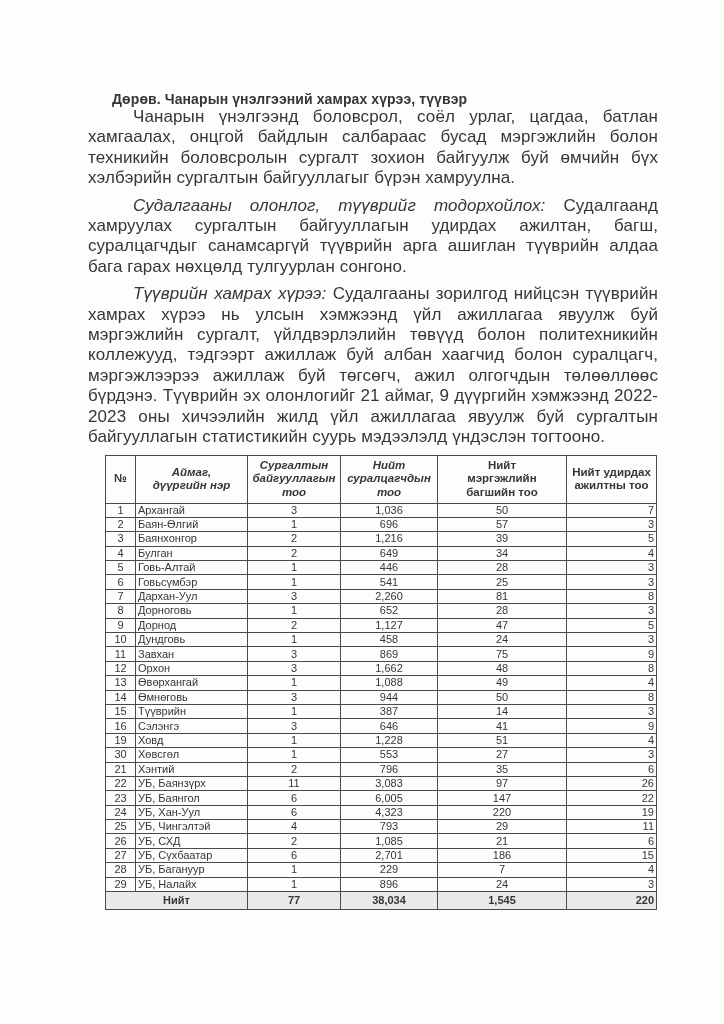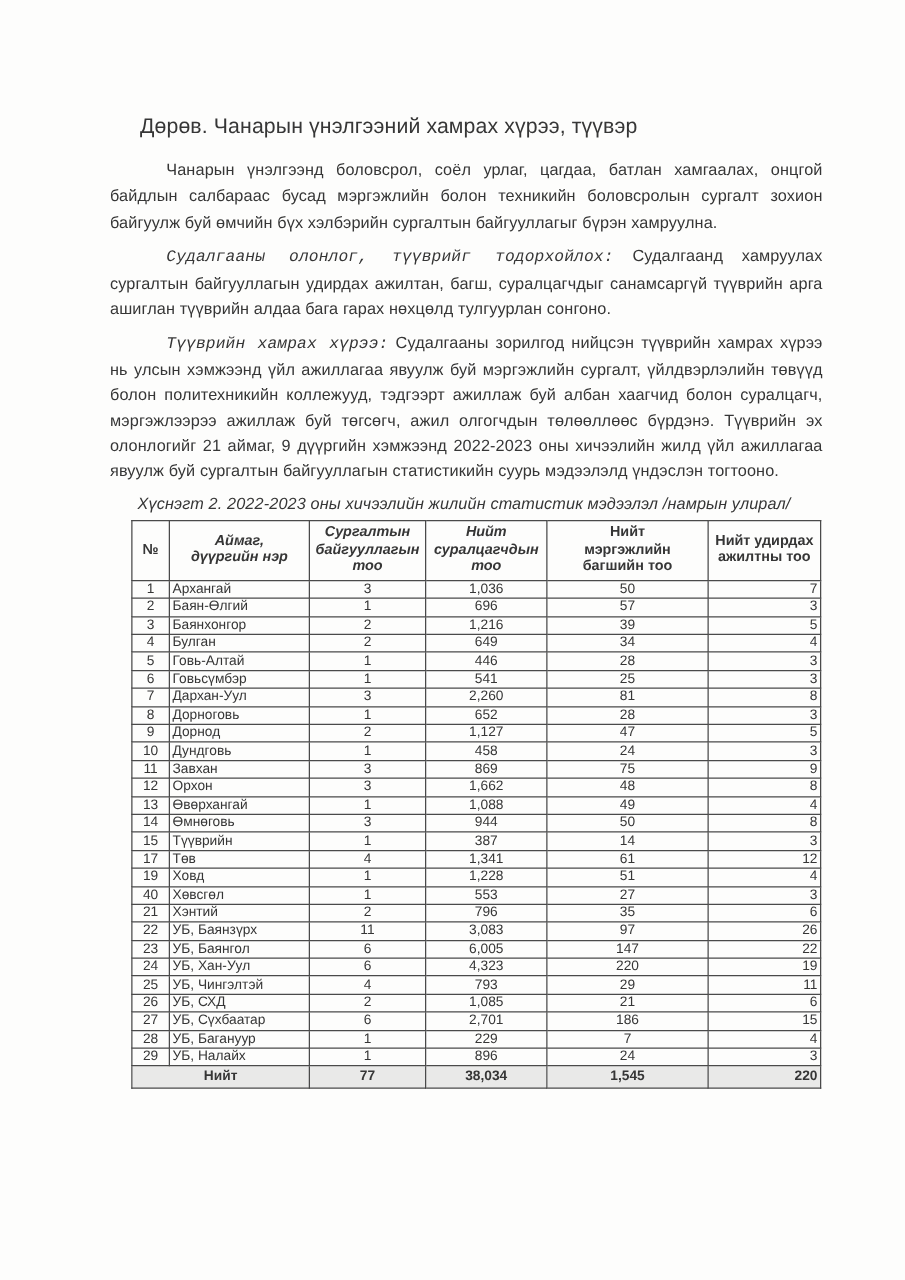--- a/index.html
+++ b/index.html
@@ -9,35 +9,34 @@
     font-family: "Liberation Sans", "DejaVu Sans", sans-serif;
     color: #363636;
     overflow: hidden;
   }
   .doc {
     width: 724px;
     height: 1024px;
     padding: 91px 66px 0 88px;
   }
   .title {
+    font-size: 14px;
+    font-weight: bold;
+    padding-left: 24px;
+    letter-spacing: 0.1px;
+  }
+  p.body-par {
     font-size: 17px;
-    font-weight: normal;
-    padding-left: 24px;
-    margin-bottom: 15px;
-    letter-spacing: 0.1px;
-  }
-  p.body-par {
-    font-size: 13px;
     line-height: 20.4px;
     text-align: justify;
     text-indent: 45px;
     margin-bottom: 7px;
     letter-spacing: 0.1px;
   }
-  p.body-par .lead { font-style: italic; font-family: Liberation Mono, monospace; }
+  p.body-par .lead { font-style: italic; }
   .caption {
     font-style: italic;
     font-size: 13px;
     margin: 3px 0 6px 22px;
     letter-spacing: 0.1px;
   }
   table.stats {
     border-collapse: collapse;
     margin-left: 17px;
     width: 551px;
@@ -83,21 +82,20 @@
 <div class="doc">
 
   <div class="title">Дөрөв. Чанарын үнэлгээний хамрах хүрээ, түүвэр</div>
 
   <p class="body-par"><span class="lead"></span><span>Чанарын үнэлгээнд боловсрол, соёл урлаг, цагдаа, батлан хамгаалах, онцгой байдлын салбараас бусад мэргэжлийн болон техникийн боловсролын сургалт зохион байгуулж буй өмчийн бүх хэлбэрийн сургалтын байгууллагыг бүрэн хамруулна.</span></p>
 
   <p class="body-par"><span class="lead">Судалгааны олонлог, түүврийг тодорхойлох:</span><span> Судалгаанд хамруулах сургалтын байгууллагын удирдах ажилтан, багш, суралцагчдыг санамсаргүй түүврийн арга ашиглан түүврийн алдаа бага гарах нөхцөлд тулгуурлан сонгоно.</span></p>
 
   <p class="body-par"><span class="lead">Түүврийн хамрах хүрээ:</span><span> Судалгааны зорилгод нийцсэн түүврийн хамрах хүрээ нь улсын хэмжээнд үйл ажиллагаа явуулж буй мэргэжлийн сургалт, үйлдвэрлэлийн төвүүд болон политехникийн коллежууд, тэдгээрт ажиллаж буй албан хаагчид болон суралцагч, мэргэжлээрээ ажиллаж буй төгсөгч, ажил олгогчдын төлөөллөөс бүрдэнэ. Түүврийн эх олонлогийг 21 аймаг, 9 дүүргийн хэмжээнд 2022-2023 оны хичээлийн жилд үйл ажиллагаа явуулж буй сургалтын байгууллагын статистикийн суурь мэдээлэлд үндэслэн тогтооно.</span></p>
 
-  <div class="caption">Хүснэгт 2. 2022-2023 оны хичээлийн жилийн статистик мэдээлэл /намрын улирал/</div>
 
   <table class="stats">
     <colgroup>
       <col style="width:30px">
       <col style="width:112px">
       <col style="width:93px">
       <col style="width:97px">
       <col style="width:129px">
       <col style="width:90px">
     </colgroup>
@@ -234,37 +232,37 @@
         </tr>
         <tr>
           <td class="c0">15</td>
           <td class="c1">Түүврийн</td>
           <td class="c2">1</td>
           <td class="c3">387</td>
           <td class="c4">14</td>
           <td class="c5">3</td>
         </tr>
         <tr>
-          <td class="c0">17</td>
-          <td class="c1">Төв</td>
-          <td class="c2">4</td>
-          <td class="c3">1,341</td>
-          <td class="c4">61</td>
-          <td class="c5">12</td>
+          <td class="c0">16</td>
+          <td class="c1">Сэлэнгэ</td>
+          <td class="c2">3</td>
+          <td class="c3">646</td>
+          <td class="c4">41</td>
+          <td class="c5">9</td>
         </tr>
         <tr>
           <td class="c0">19</td>
           <td class="c1">Ховд</td>
           <td class="c2">1</td>
           <td class="c3">1,228</td>
           <td class="c4">51</td>
           <td class="c5">4</td>
         </tr>
         <tr>
-          <td class="c0">40</td>
+          <td class="c0">30</td>
           <td class="c1">Хөвсгөл</td>
           <td class="c2">1</td>
           <td class="c3">553</td>
           <td class="c4">27</td>
           <td class="c5">3</td>
         </tr>
         <tr>
           <td class="c0">21</td>
           <td class="c1">Хэнтий</td>
           <td class="c2">2</td>

